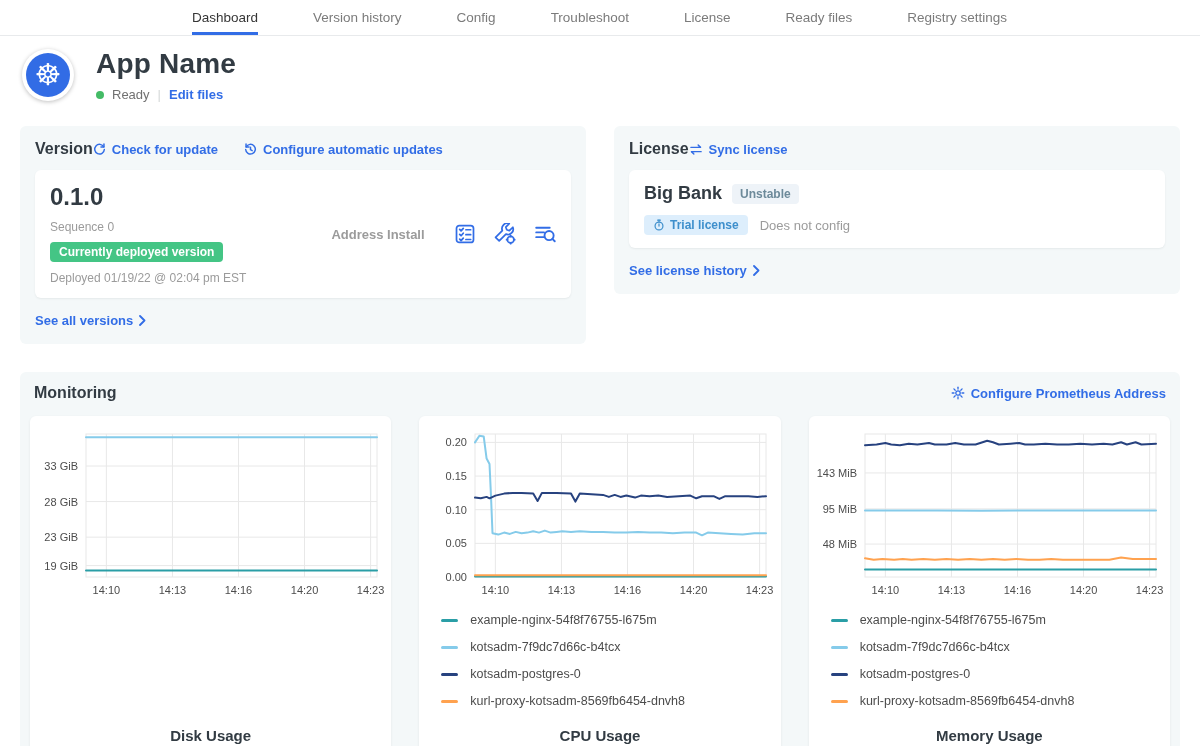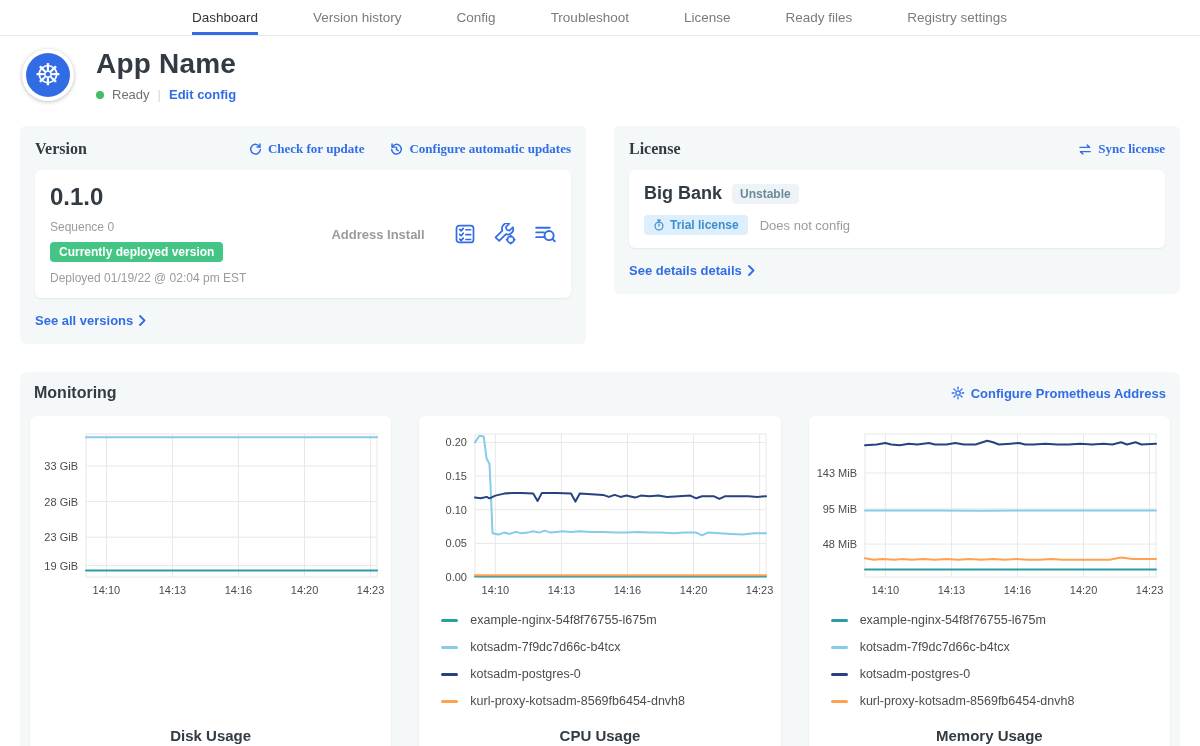--- a/index.html
+++ b/index.html
@@ -26,21 +26,21 @@
   .dot { width:8px; height:8px; border-radius:50%; background:#44bb66; }
   .status-text { font-size:13px; color:#717171; font-weight:500; }
   .v-divider { color:#d5d8d9; font-size:13px; }
   a.link { color:#326de6; font-weight:600; font-size:13px; text-decoration:none;
     display:inline-flex; align-items:center; gap:6px; cursor:pointer; }
   .link-sm { font-size:12.5px; }
 
   
   .cards-row { display:flex; gap:28px; margin:24px 20px 0; align-items:flex-start; }
   .card { flex:1; background:#f4f8f9; border-radius:6px; padding:14px 15px 15px; }
-  .card-header { display:flex; justify-content:space-between; align-items:center; margin-bottom:12px;font-family:Liberation Serif, serif; }
+  .card-header { display:flex; align-items:center; margin-bottom:12px; }
   .card-header h2 { font-size:16px; font-weight:700; }
   .card-links { display:flex; gap:26px; }
   .inner-card { background:#fff; border-radius:6px; padding:13px 15px;
     box-shadow:0 1px 2px rgba(50,60,70,.08); }
 
   .version-inner { display:flex; align-items:center; }
   .version-left { width:252px; }
   .version-row1 { display:flex; align-items:baseline; gap:9px;flex-direction:column; }
   .version-number { font-size:24px; font-weight:700; }
   .muted { color:#9b9b9b; font-size:12px; }
@@ -93,21 +93,21 @@
 <header class="app-header">
   <div class="app-logo-outer">
     <div class="app-logo">☸</div>
   </div>
   <div>
     <h1 class="app-title">App Name</h1>
     <div class="app-status">
       <span class="dot"></span>
       <span class="status-text">Ready</span>
       <span class="v-divider">|</span>
-      <a class="link">Edit config</a>
+      <a class="link">Edit files</a>
     </div>
   </div>
 </header>
 
 <div class="cards-row">
 
   <section class="card">
     <div class="card-header">
       <h2>Version</h2>
       <div class="card-links">
@@ -221,21 +221,21 @@
             </svg>
           </span>
           <span>Trial license</span>
         </span>
         <span class="expiry">Does not config</span>
       </div>
     </div>
 
     <div class="card-footer">
       <a class="link">
-        <span>See details details</span>
+        <span>See license history</span>
         <span style="display:flex;">
           <svg width="7" height="11" viewBox="0 0 7 11" fill="none" stroke="currentColor" stroke-width="1.8" stroke-linecap="round" stroke-linejoin="round">
               <polyline points="1,1 5.5,5.5 1,10"></polyline>
             </svg>
         </span>
       </a>
     </div>
   </section>
 </div>
 

